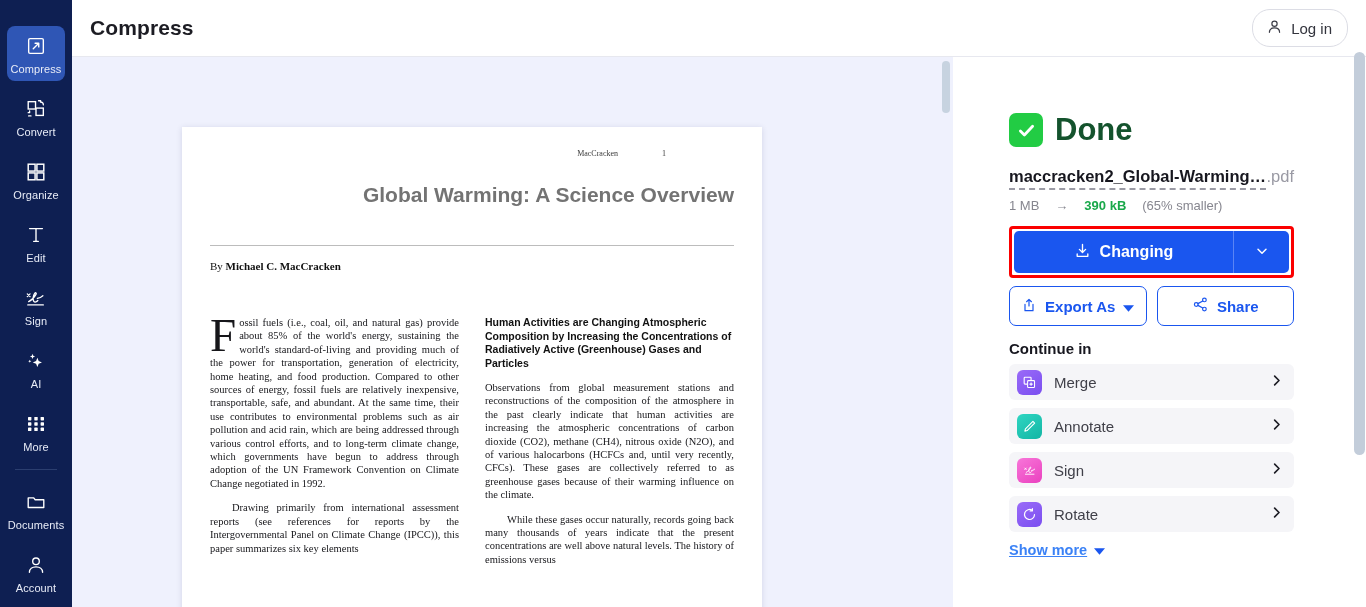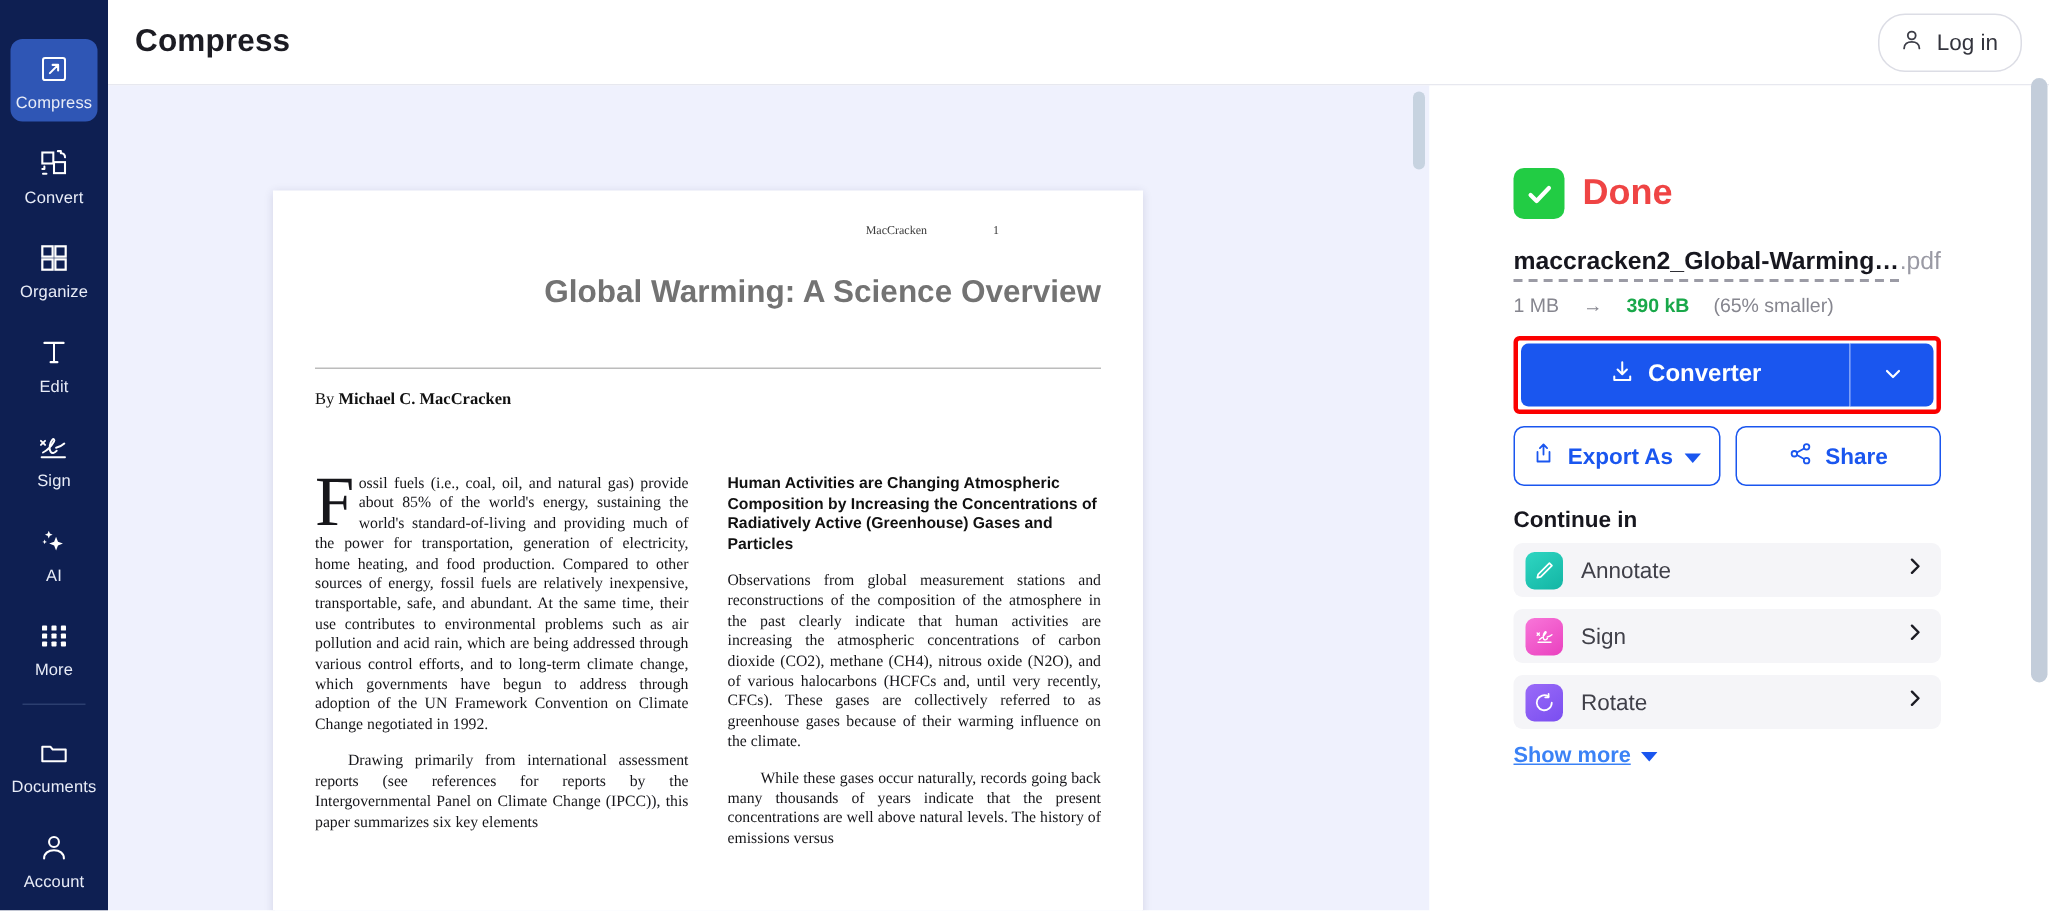--- a/index.html
+++ b/index.html
@@ -100,21 +100,21 @@
   
   .rpanel {
     flex: 0 0 413px; background: #fff; position: relative;
     padding: 55px 72px 0 56px; overflow: hidden;
   }
   .done-row { display: flex; align-items: center; gap: 12px; }
   .done-check {
     width: 34px; height: 34px; border-radius: 7px; background: #22cc44;
     display: flex; align-items: center; justify-content: center;
   }
-  .done-label { font-size: 24px; font-weight: bold; color: #ef4444; }
+  .done-label { font-size: 31px; font-weight: bold; color: #14532d; }
 
   .fname-row { margin-top: 19px; display: flex; align-items: baseline; white-space: nowrap; }
   .fname {
     font-size: 16.5px; font-weight: bold; color: #17171f;
     border-bottom: 2px dashed #9b9ba5; padding-bottom: 2px;
     max-width: 288px; overflow: hidden; text-overflow: ellipsis;
   }
   .fext { font-size: 16.5px; color: #9a9aa4; }
   .size-row { margin-top: 8px; font-size: 13px; color: #86868f; display: flex; align-items: center; gap: 16px;}
   .size-new { color: #19a84a; font-weight: bold; }
@@ -364,21 +364,21 @@
         </div>
 
         <div class="dl-wrap">
           <button class="dl-btn">
             <span>
               <svg width="17" height="17" viewBox="0 0 24 24" fill="none" stroke="#ffffff" stroke-width="1.9" stroke-linecap="round" stroke-linejoin="round">
                 <path d="M12 3.5v11M7.6 10.4L12 14.8l4.4-4.4"></path>
                 <path d="M4.5 17v3.2h15V17"></path>
               </svg>
             </span>
-            <span>Converter</span>
+            <span>Changing</span>
           </button>
           <button class="dl-caret">
             <span>
               <svg width="16" height="16" viewBox="0 0 24 24" fill="none" stroke="#ffffff" stroke-width="2.2" stroke-linecap="round" stroke-linejoin="round">
                 <path d="M6 9.5l6 6 6-6"></path>
               </svg>
             </span>
           </button>
         </div>
 
@@ -407,20 +407,35 @@
               </svg>
             </span>
             <span>Share</span>
           </button>
         </div>
 
         <div class="continue-h">Continue in</div>
 
         <div class="clist">
 
+          <div class="citem">
+            <span class="cico" style="background:linear-gradient(145deg,#9a6bf8,#7a4ef0)">
+              <svg width="15" height="15" viewBox="0 0 24 24" fill="none" stroke="#ffffff" stroke-width="1.8">
+                <rect x="3.5" y="3.5" width="11" height="11" rx="1.2"></rect>
+                <rect x="9" y="9" width="11" height="11" rx="1.2" fill="#7a4ef0"></rect>
+                <path d="M14.5 12.5v4M12.5 14.5h4" stroke-linecap="round"></path>
+              </svg>
+            </span>
+            <span class="clabel">Merge</span>
+            <span class="cchev">
+              <svg width="15" height="15" viewBox="0 0 24 24" fill="none" stroke="#1c1c24" stroke-width="2.6" stroke-linecap="round" stroke-linejoin="round">
+                  <path d="M9 5l7 7-7 7"></path>
+                </svg>
+            </span>
+          </div>
 
           <div class="citem">
             <span class="cico" style="background:linear-gradient(145deg,#2fd6c2,#13b5a4)">
               <svg width="15" height="15" viewBox="0 0 24 24" fill="none" stroke="#ffffff" stroke-width="1.8" stroke-linejoin="round">
                 <path d="M17.5 3.8l2.7 2.7-12 12-3.6.9.9-3.6z"></path>
               </svg>
             </span>
             <span class="clabel">Annotate</span>
             <span class="cchev">
               <svg width="15" height="15" viewBox="0 0 24 24" fill="none" stroke="#1c1c24" stroke-width="2.6" stroke-linecap="round" stroke-linejoin="round">

